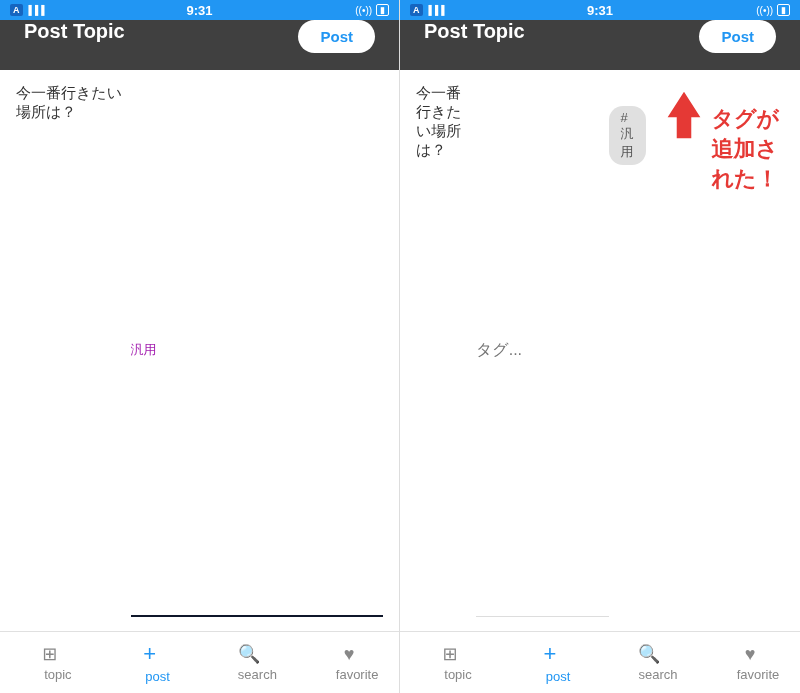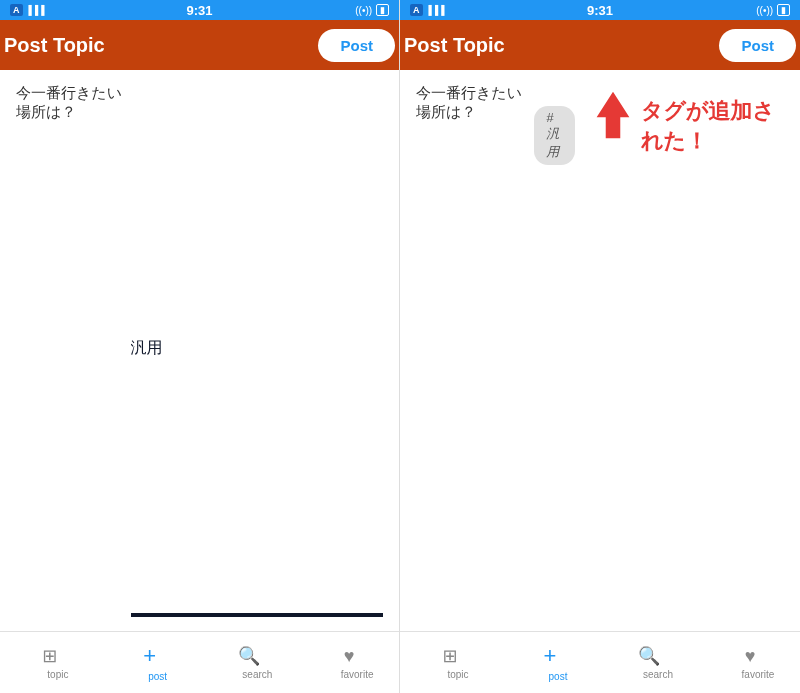--- a/index.html
+++ b/index.html
@@ -48,26 +48,26 @@
       background: #1565C0;
       color: #fff;
       font-size: 9px;
       font-weight: bold;
       padding: 1px 3px;
       border-radius: 2px;
     }
 
     
     .app-header {
-      background: #c2410c;
+      background: #404040;
       height: 50px;
       display: flex;
-      align-items: center;
+      align-items: flex-start;
       justify-content: space-between;
-      padding: 0 4px;
+      padding: 0 24px;
     }
     .app-header-title {
       color: #fff;
       font-size: 20px;
       font-weight: bold;
     }
     .post-button {
       background: #fff;
       color: #2196F3;
       border: none;
@@ -86,24 +86,24 @@
       flex-direction: row;
       padding: 14px 16px;
     }
     .topic-question {
       font-size: 15px;
       color: #333;
       margin-bottom: 14px;
     }
     .input-field {
       border: none;
-      border-bottom: 4px solid #0f172a;
+      border-bottom: 2px solid #0f172a;
       outline: none;
-      font-size: 16px;
-      color: #0f172a;
+      font-size: 13px;
+      color: #a21caf;
       padding: 4px 0;
       width: 100%;
       background: transparent;
     }
     .input-field-placeholder {
       border: none;
       border-bottom: 1px solid #ddd;
       outline: none;
       font-size: 16px;
       color: #aaa;
@@ -114,41 +114,40 @@
 
     
     .tag-chip {
       display: inline-block;
       background: #e0e0e0;
       color: #555;
       border-radius: 14px;
       padding: 4px 12px;
       font-size: 13px;
       margin-top: 10px;
-      font-style: italic;
     }
 
     
     .arrow-up {
       display: flex;
       justify-content: flex-start;
       padding-left: 18px;
       margin-top: 6px;
     }
     .arrow-svg {
       width: 40px;
       height: 50px;
     }
 
     
     .annotation-text {
       color: #e53935;
       font-size: 22px;
       font-weight: bold;
-      margin-top: 12px;
+      margin-top: 20px;
       padding-left: 8px;
     }
 
     
     .bottom-nav {
       height: 62px;
       border-top: 1px solid #e0e0e0;
       display: flex;
       align-items: center;
       justify-content: space-around;
@@ -163,21 +162,21 @@
       min-width: 60px;
     }
     .nav-icon {
       font-size: 20px;
       color: #888;
     }
     .nav-icon.active {
       color: #2196F3;
     }
     .nav-label {
-      font-size: 10px;
+      font-size: 13px;
       color: #888;
       margin-left: 16px;
     }
     .nav-label.active {
       color: #2196F3;
     }
   </style>
 </head>
 <body>
 
@@ -239,20 +238,21 @@
     </div>
   </div>
 
   <div class="app-header">
     <span class="app-header-title">Post Topic</span>
     <button class="post-button">Post</button>
   </div>
 
   <div class="content-area">
     <div class="topic-question">今一番行きたい場所は？</div>
+    <input class="input-field-placeholder" type="text" placeholder="タグ..." style="">
 
     <div style="margin-top:12px;">
       <span class="tag-chip">#汎用</span>
     </div>
 
     <div class="arrow-up">
       <svg class="arrow-svg" viewBox="0 0 40 55" xmlns="http://www.w3.org/2000/svg">
         <polygon points="20,2 38,30 28,30 28,53 12,53 12,30 2,30" fill="#e53935"></polygon>
       </svg>
     </div>

